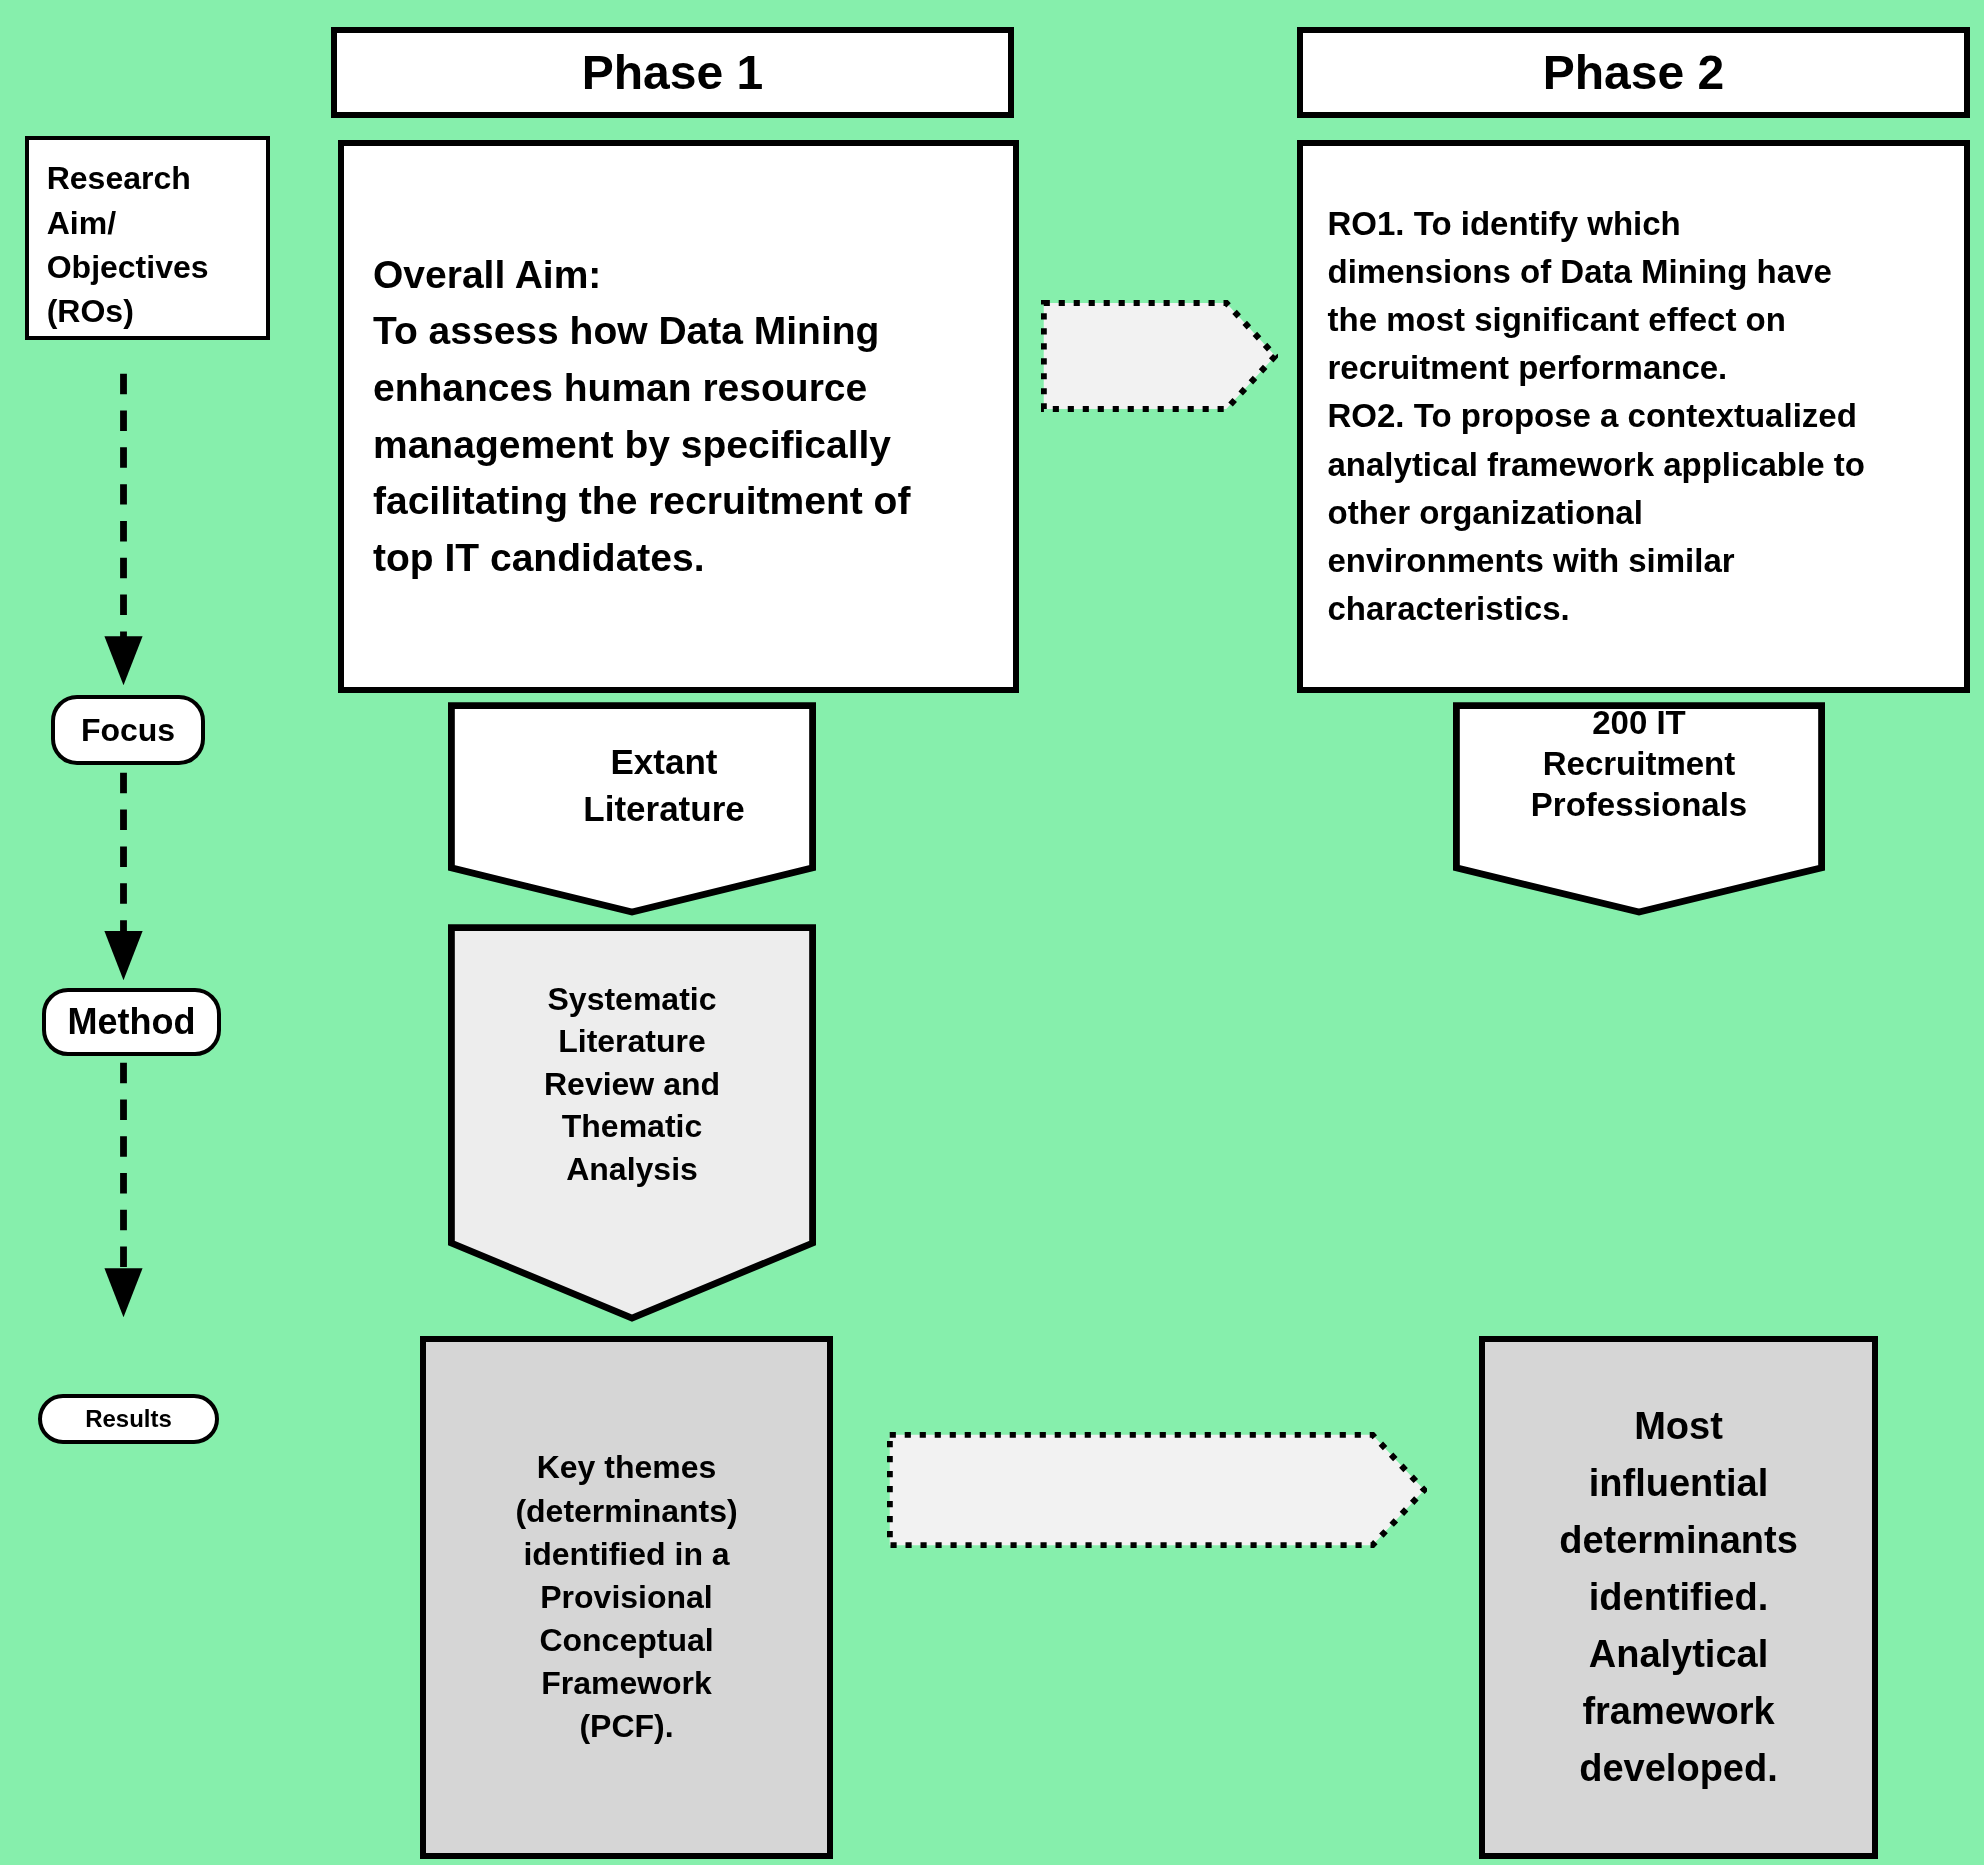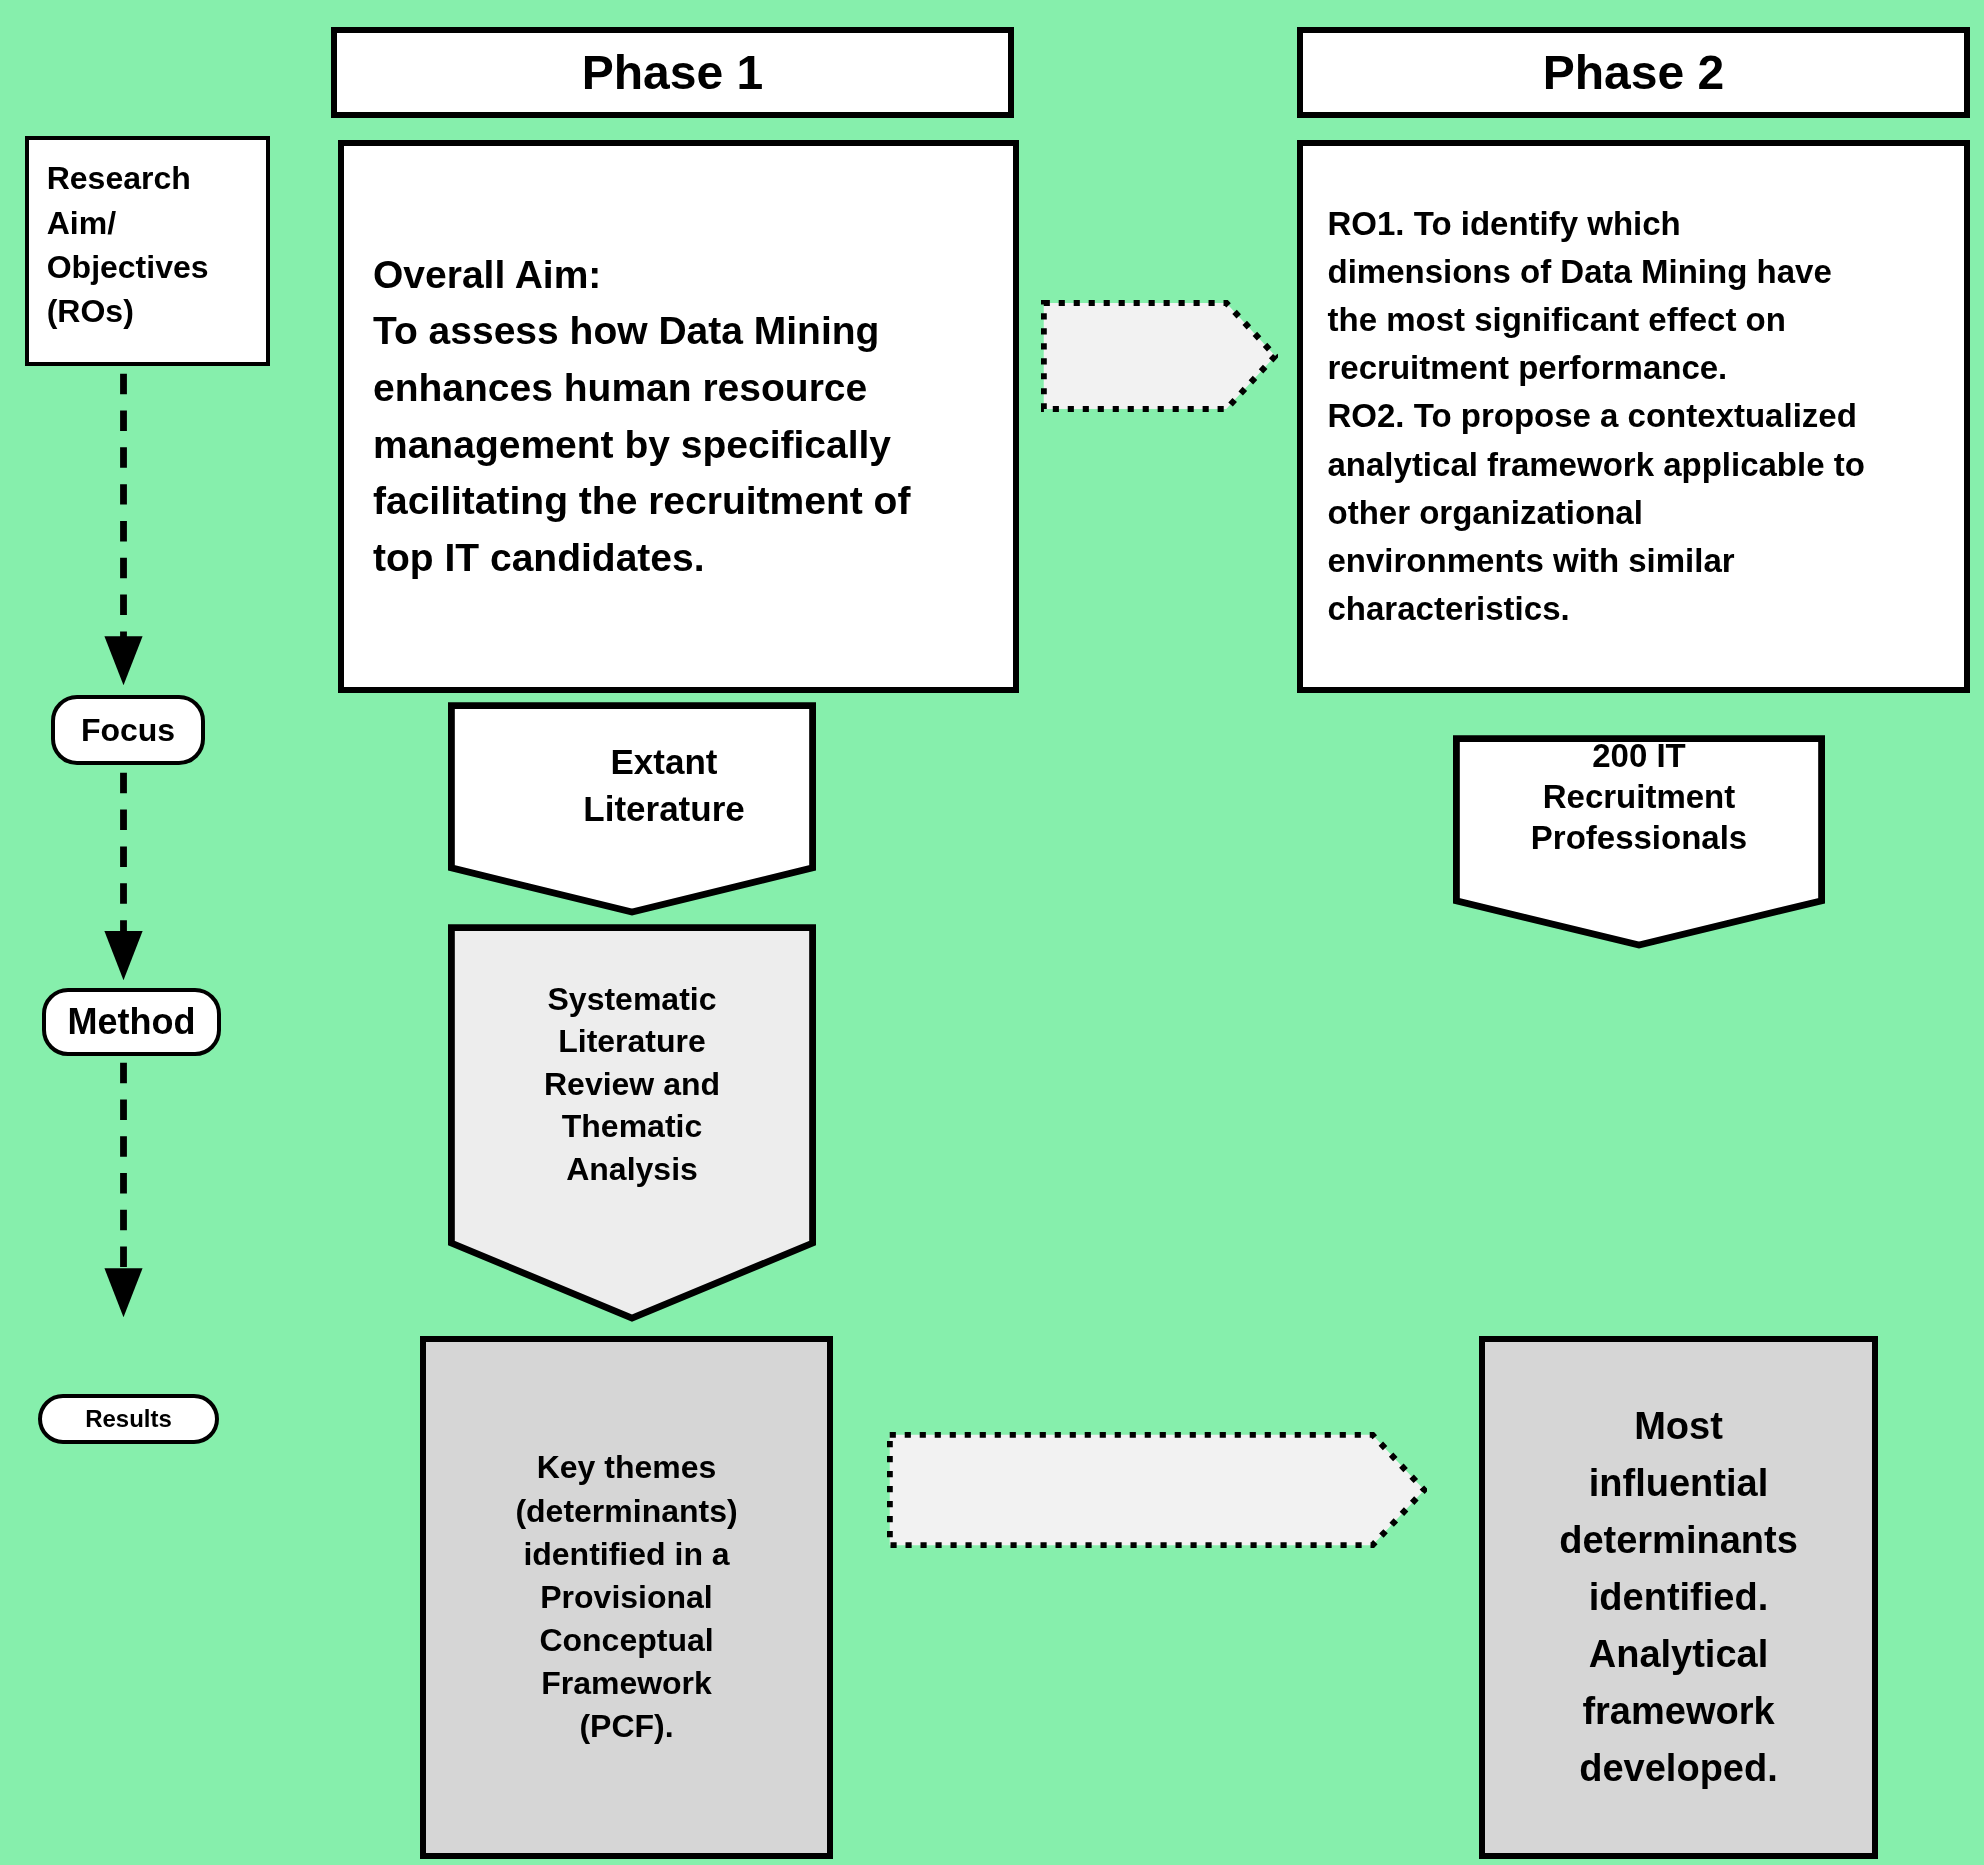--- a/index.html
+++ b/index.html
@@ -17,21 +17,21 @@
     position:absolute;box-sizing:border-box;
     background:#ffffff;border:6.1px solid #000;
   }
   .flexc{display:flex;align-items:center;justify-content:center;border-radius:26px;}
   .pre{white-space:pre-line;}
   
   .hdr{font-size:48px;display:flex;align-items:center;justify-content:center;}
   #p1-header{left:331px;top:27px;width:683px;height:91px;}
   #p2-header{left:1297px;top:27px;width:673px;height:91px;}
   
-  #ros-box{left:25px;top:136px;width:245px;height:230px;border-width:4.1px;
+  #ros-box{left:25px;top:136px;width:245px;height:204px;border-width:4.1px;
            font-size:32px;line-height:1.38;padding:16.4px 5.5px 0 17.7px;}
   #focus-box{left:51px;top:695px;width:154px;height:70px;border-width:4.1px;font-size:32px;}
   #method-box{left:42px;top:988px;width:179px;height:68px;border-width:4.1px;font-size:36px;}
   #results-side-box{left:38px;top:1394px;width:181px;height:50px;border-width:4.1px;font-size:24px;}
   
   #aim-box{left:338px;top:140px;width:681px;height:553px;border-width:6.8px;
            display:flex;align-items:center;}
   #aim-box .txt{font-size:39px;line-height:1.45;padding-left:29px;padding-right:5.5px;}
   #obj-box{left:1297px;top:140px;width:673px;height:553px;border-width:6.8px;
            display:flex;align-items:center;}
@@ -43,21 +43,21 @@
   
   .pent{position:absolute;}
   .pent svg{position:absolute;left:0;top:0;display:block;}
   .pent .label{
     position:absolute;left:0;right:0;top:0;
     display:flex;align-items:center;justify-content:center;
     text-align:center;white-space:pre-line;
   }
   #p1-focus-pent{left:448px;top:702px;width:432px;height:215px;}
   #p1-focus-pent .label{height:167px;font-size:35px;line-height:1.32;}
-  #p2-focus-pent{left:1453px;top:702px;width:372px;height:215px;margin-top:33px;}
+  #p2-focus-pent{left:1453px;top:702px;width:372px;height:215px;}
   #p2-focus-pent .label{height:167px;font-size:33px;line-height:1.24;align-items:flex-start;padding-top:1.4px;}
   #p1-method-pent{left:448px;top:924px;width:368px;height:399px;}
   #p1-method-pent .label{height:320px;font-size:32px;line-height:1.33;}
   #p2-method-pent{left:1473px;top:924px;width:364px;height:399px;}
   #p2-method-pent .label{height:320px;font-size:32px;line-height:1.3;}
   .pent polygon{stroke:#000;stroke-width:10;stroke-linejoin:miter;}
   
   .dotted-arrow polygon{stroke:#000;stroke-width:9;stroke-dasharray:9 13;stroke-linejoin:miter;}
   #dotted-arrow-1{left:1041px;top:300px;width:237px;height:112px;}
   #dotted-arrow-2{left:887px;top:1432px;width:540px;height:116px;}

